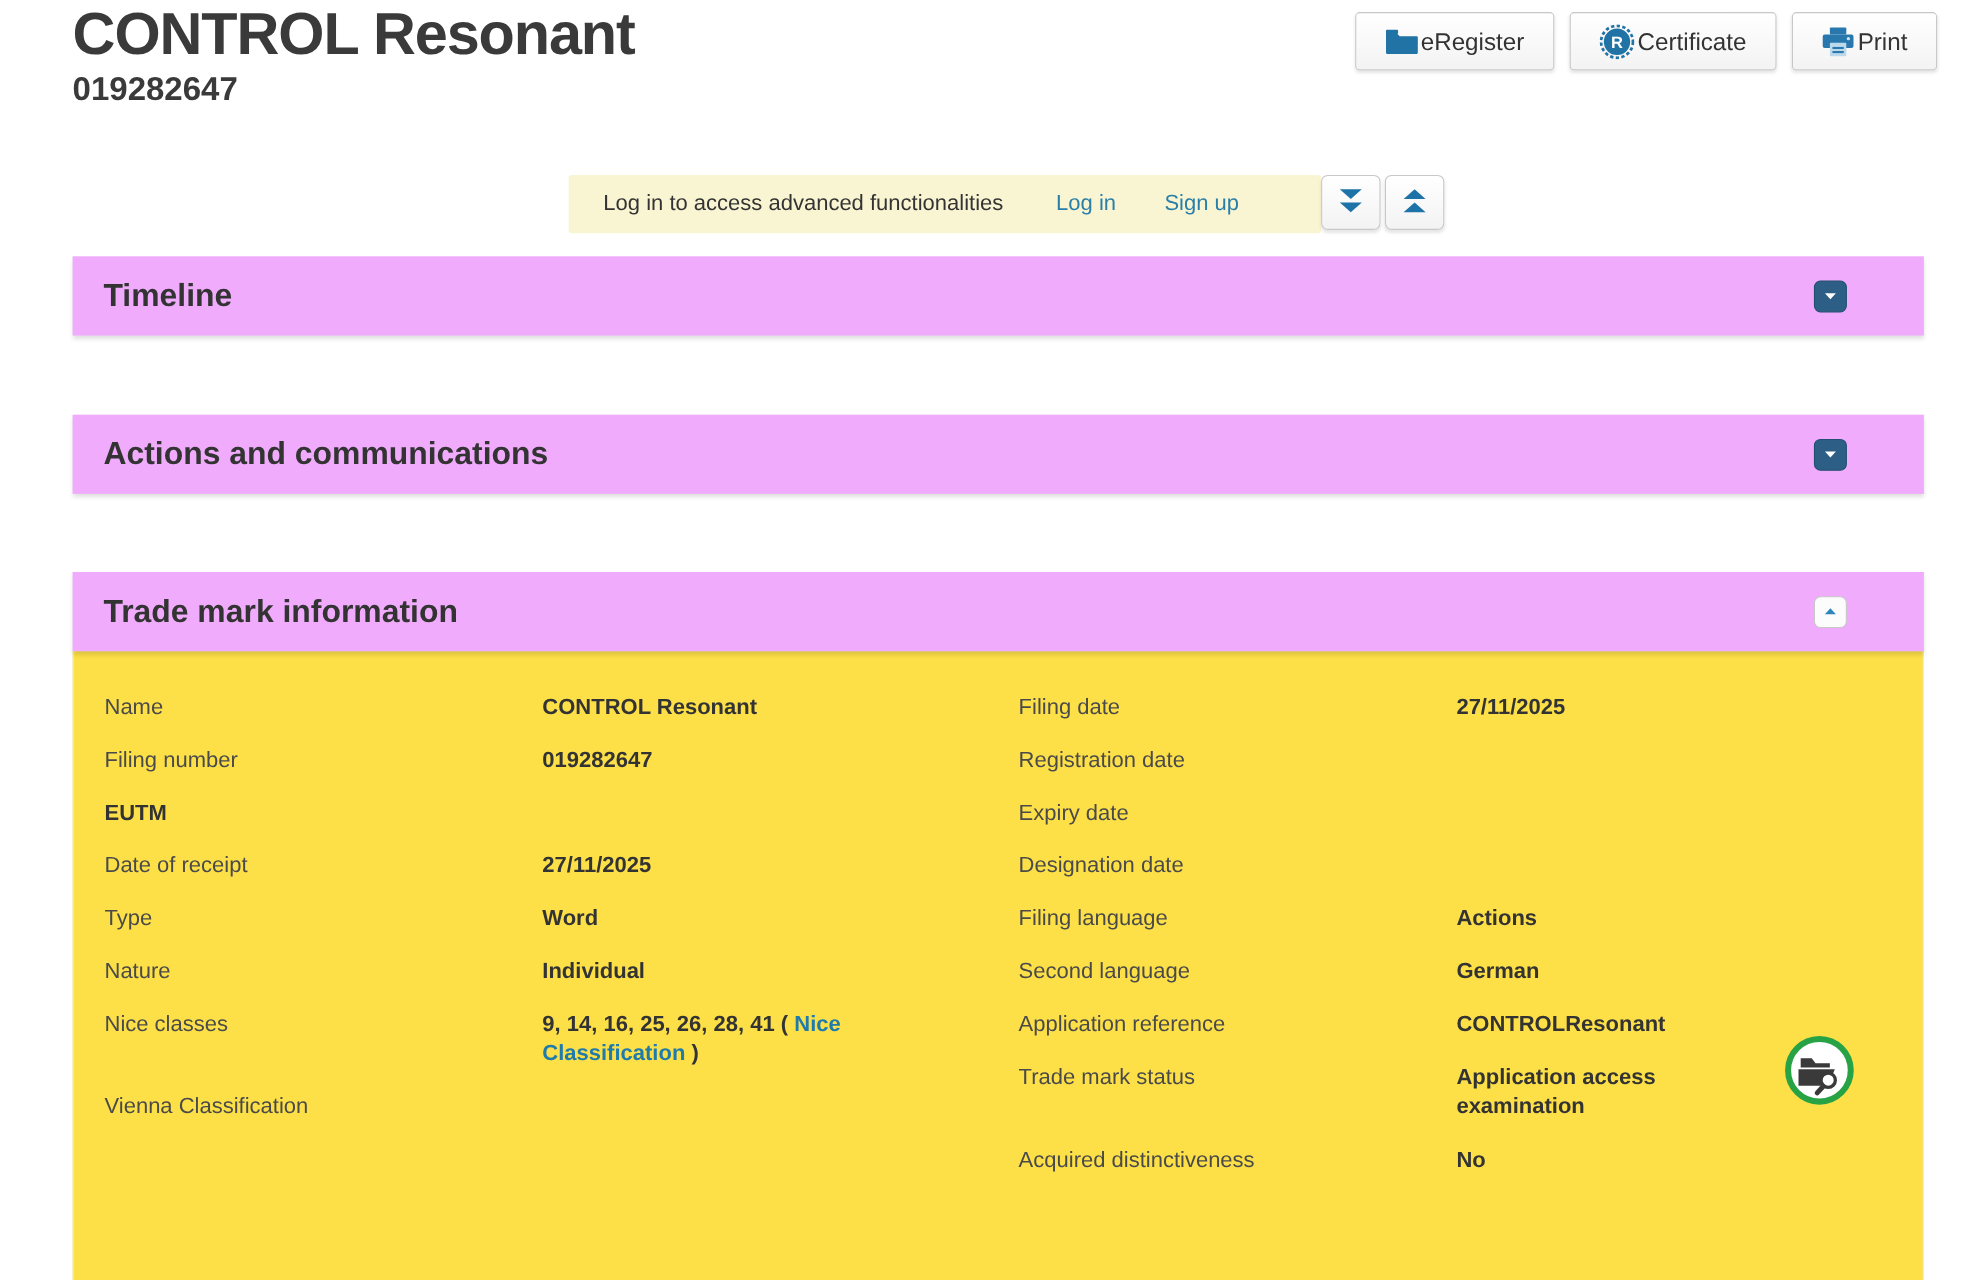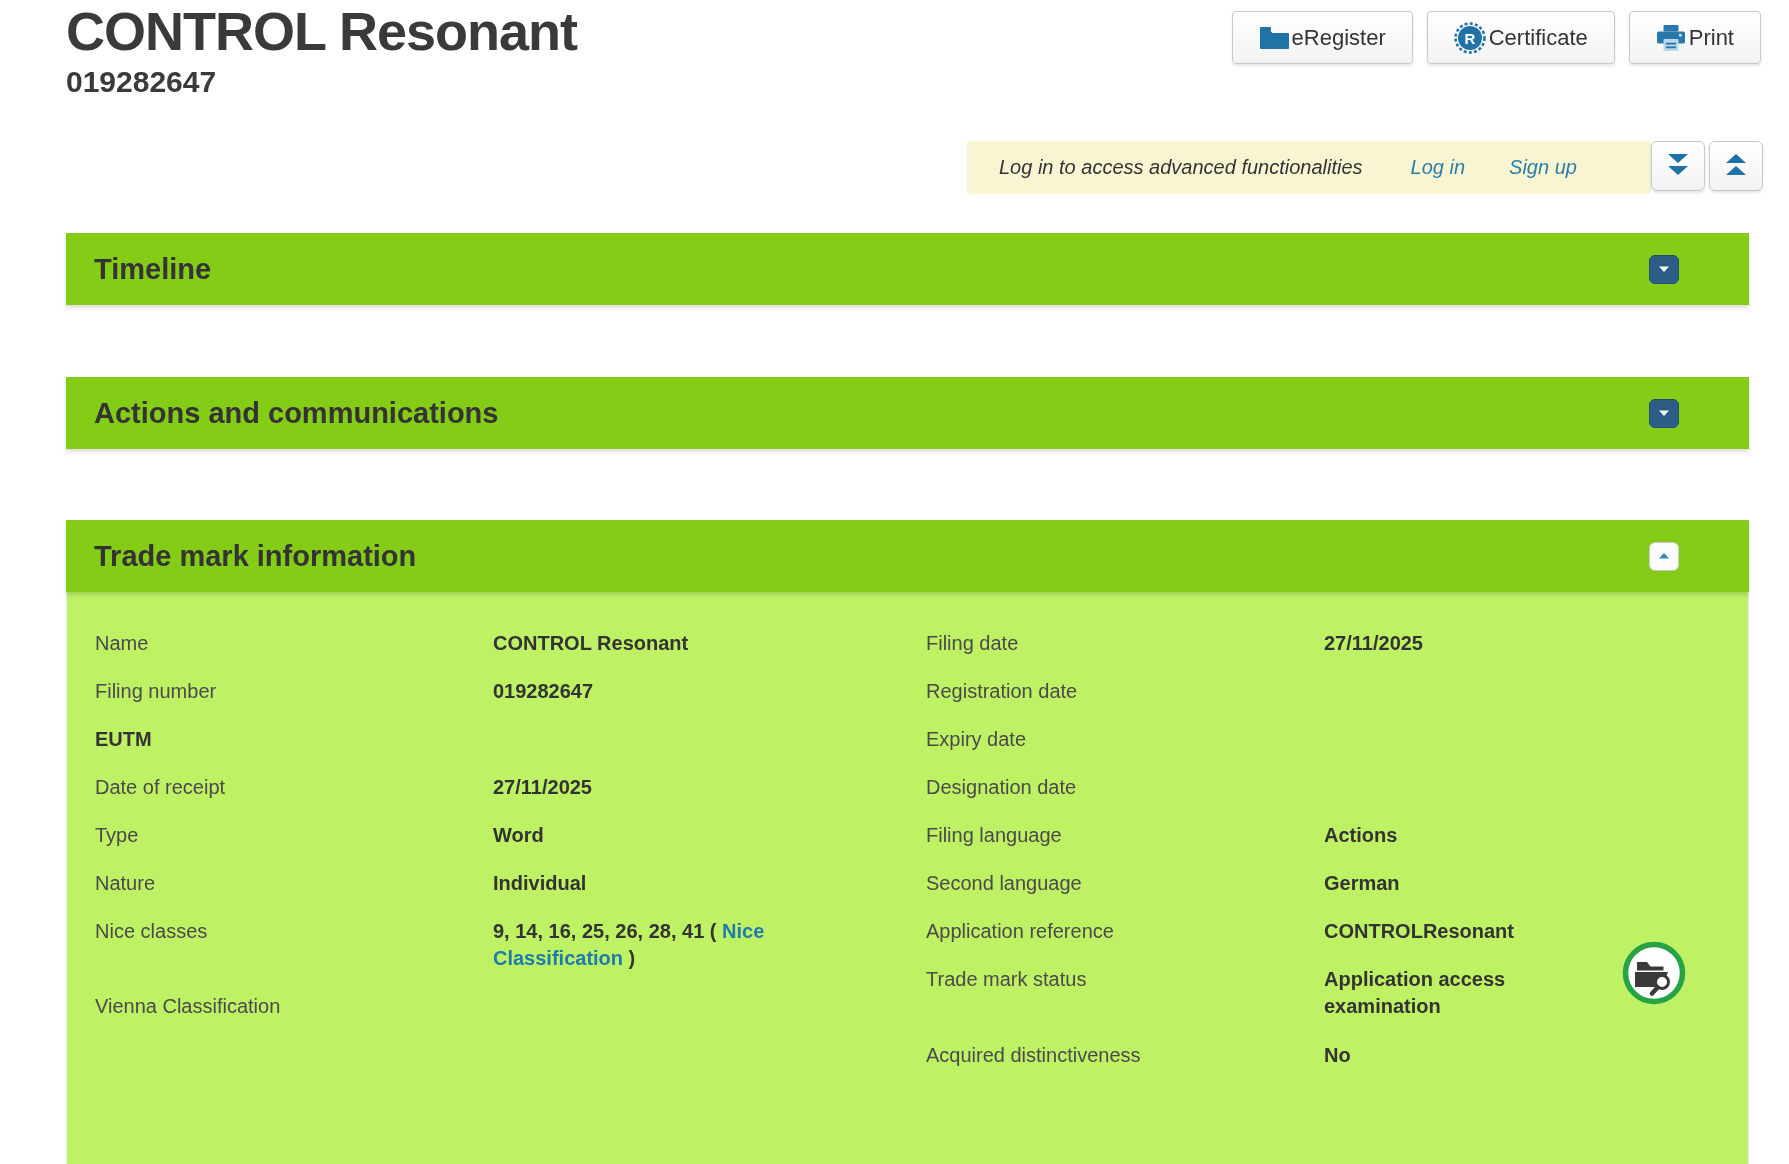--- a/index.html
+++ b/index.html
@@ -17,58 +17,58 @@
   .top-buttons { position:absolute; top:11px; right:64px; display:flex; gap:14px; }
   .top-btn {
     height:53px; padding:0 26px; display:flex; align-items:center; gap:3px;
     font-family:"Liberation Sans", sans-serif; font-size:22px; color:#333;
     background:linear-gradient(#ffffff,#f3f3f3); border:1px solid #c8c8c8;
     border-radius:4px; box-shadow:0 2px 3px rgba(0,0,0,0.10); cursor:pointer;
   }
   .top-btn svg { display:block; }
 
   
-  .banner-row { position:absolute; top:141px; left:66px; right:62px; display:flex; justify-content:flex-end; align-items:flex-start;font-style:italic; }
+  .banner-row { position:absolute; top:159px; left:66px; right:62px; display:flex; justify-content:center; align-items:flex-start; }
   .login-banner {
     width:684px; height:53px; box-sizing:border-box; background:#f9f5d2; border-radius:3px;
     display:flex; align-items:center; padding:0 32px; font-size:20px; color:#333;
   }
   .login-banner .msg { margin-right:48px; }
   .banner-link { color:#2a7fa8; text-decoration:none; margin-right:44px; cursor:pointer; }
   .banner-link:last-child { margin-right:0; }
 
   .expand-buttons { display:flex; gap:4px; }
   .sq-btn {
     width:54px; height:50px; display:flex; align-items:center; justify-content:center;
     background:linear-gradient(#ffffff,#f3f3f3); border:1px solid #c8c8c8;
     border-radius:6px; box-shadow:0 2px 3px rgba(0,0,0,0.10); cursor:pointer;
   }
 
   
   .panel { position:absolute; left:66px; width:1683px; }
   .panel-header {
-    height:72px; background:#84cc16; box-shadow:0 3px 4px rgba(0,0,0,0.13);
+    height:72px; background:#f0abfc; box-shadow:0 3px 4px rgba(0,0,0,0.13);
     display:flex; align-items:center; justify-content:space-between;
     padding:0 70px 0 28px; box-sizing:border-box; position:relative; z-index:2;
   }
   .panel-header h2 { margin:0; font-size:29px; font-weight:700; color:#333; }
   .toggle-btn {
     width:30px; height:29px; border-radius:6px; display:flex; align-items:center; justify-content:center;
     cursor:pointer; padding:0;
   }
   .toggle-dark { background:#2d5e86; border:1px solid #24506f; }
   .toggle-light { background:#fcfcfc; border:1px solid #c8c8c8; }
 
   #timeline-panel  { top:233px; }
   #actions-panel   { top:377px; }
   #trademark-panel { top:520px; height:644px; }
 
   .panel-body {
     position:absolute; top:72px; left:0; right:0; bottom:0;
-    background:#bef264; border-left:1px solid #eaeaea; border-right:1px solid #eaeaea;
+    background:#fde047; border-left:1px solid #eaeaea; border-right:1px solid #eaeaea;
     padding:38px 0 0 28px; box-sizing:border-box; display:flex;
   }
   .col-left  { width:831px; flex:none; }
   .col-right { flex:1; }
 
   .field-row { display:flex; margin-bottom:21px; }
   .field-label { width:398px; flex:none; font-size:20px; color:#4a4a4a; line-height:27px; }
   .field-value { font-size:20px; font-weight:700; color:#333; line-height:27px; }
   .col-left  .field-value { max-width:345px; }
   .col-right .field-value { max-width:295px; }

